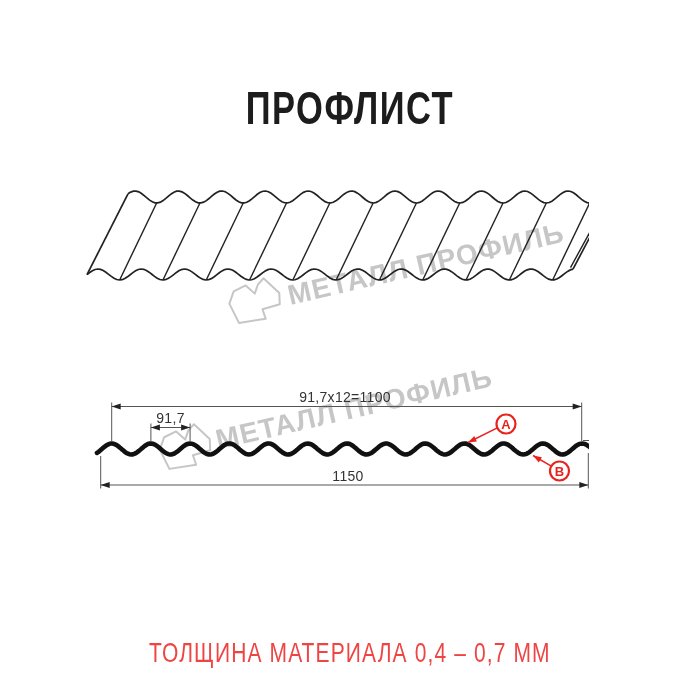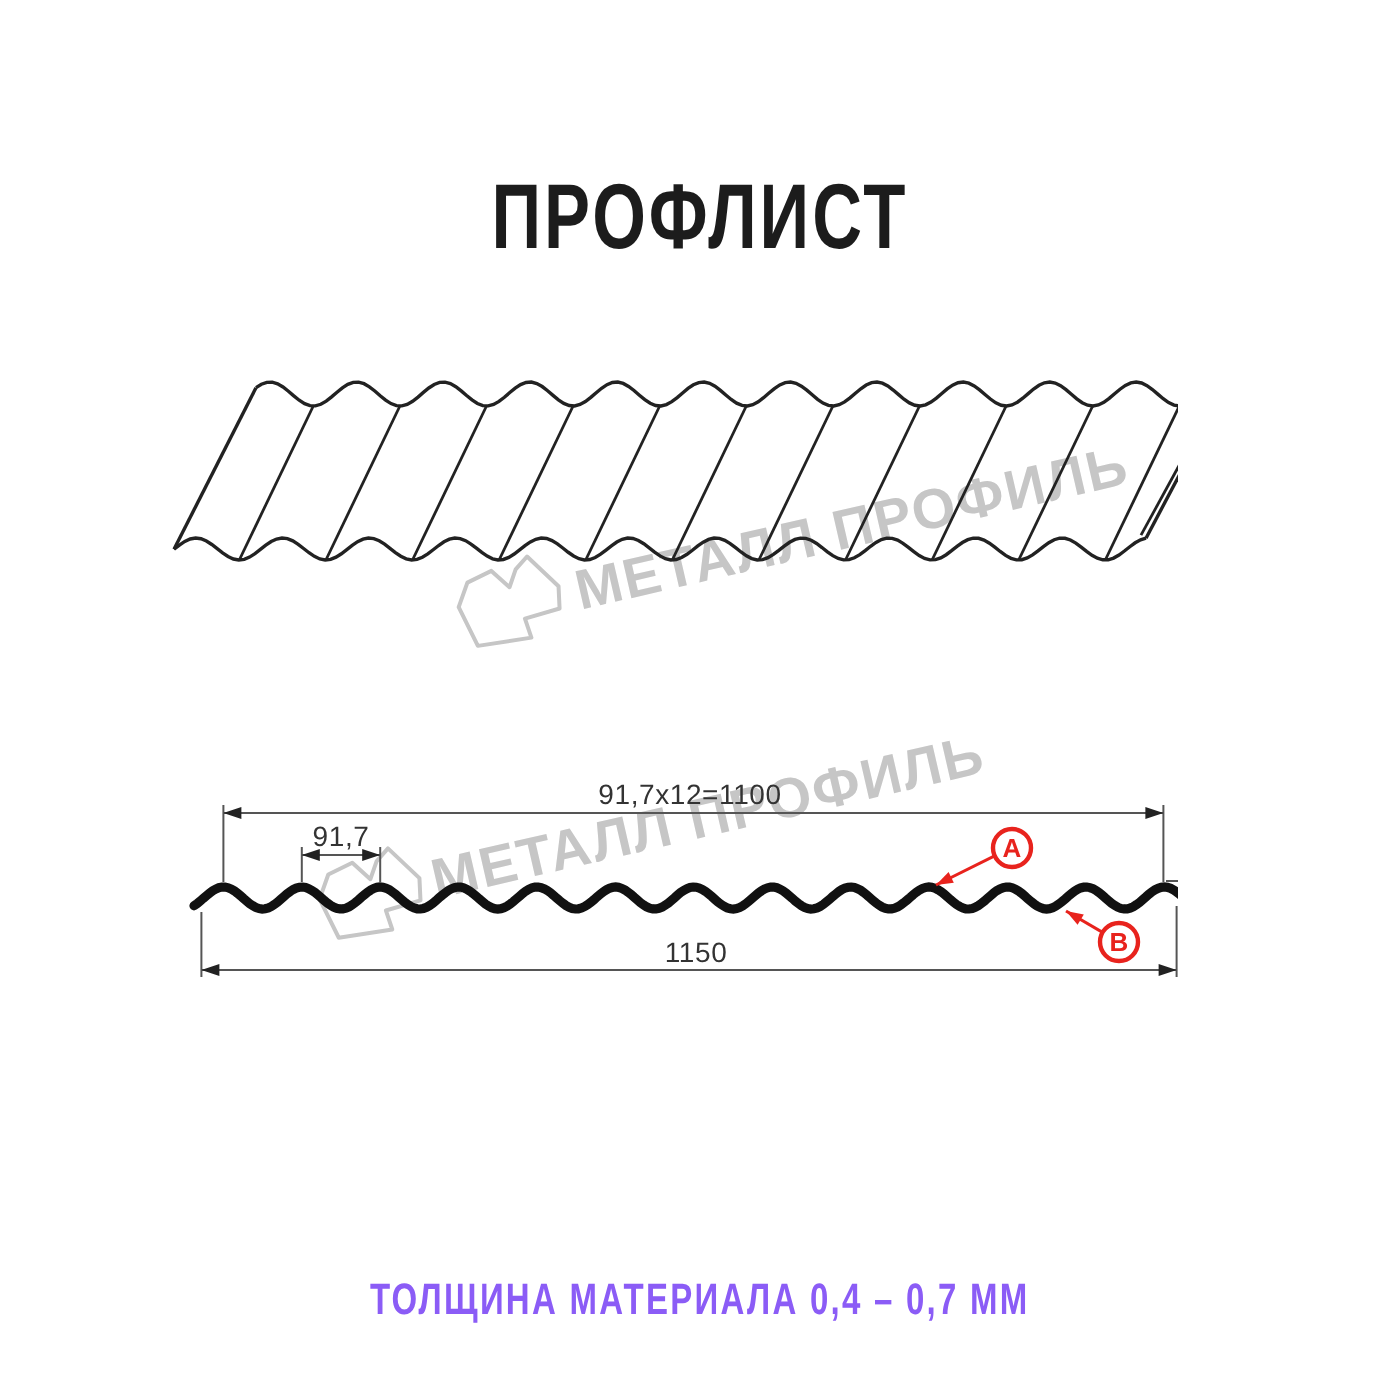--- a/index.html
+++ b/index.html
@@ -3,21 +3,21 @@
 <meta charset="utf-8">
 <style>
   html,body{margin:0;padding:0;background:#fff;}
   .canvas{position:relative;width:589px;height:700px;background:#fff;overflow:hidden;
           font-family:"Liberation Sans",sans-serif;margin-top:24px;}
   .center-line{position:absolute;left:0;width:700px;text-align:center;white-space:nowrap;}
   .condensed{display:inline-block;transform:scaleX(0.75);transform-origin:center;}
   .condensed-sub{display:inline-block;transform:scaleX(0.85);transform-origin:center;}
   .page-title{top:57px;font-size:46px;font-weight:700;color:#1c1c1c;letter-spacing:2px;}
   .page-model{top:109px;font-size:23px;font-weight:700;color:#333;letter-spacing:1px;}
-  .footer-note{top:613px;font-size:22px;font-weight:700;color:#8b5cf6;letter-spacing:1.5px;}
+  .footer-note{top:613px;font-size:28px;font-weight:400;color:#ef4444;letter-spacing:1.5px;}
   .watermark{position:absolute;width:340px;height:60px;transform:rotate(-13deg);
              transform-origin:0 0;pointer-events:none;z-index:1;}
   .wm-1{left:222px;top:270px;}
   .wm-2{left:152px;top:414px;}
   .wm-logo{position:absolute;left:0;}
   .wm-1 .wm-logo{top:-8px;}
   .wm-2 .wm-logo{top:-6px;}
   .wm-text{position:absolute;top:2px;font-size:28px;font-weight:700;letter-spacing:1px;
            line-height:29px;white-space:nowrap;}
   .wm-1 .wm-text{left:64px;}

